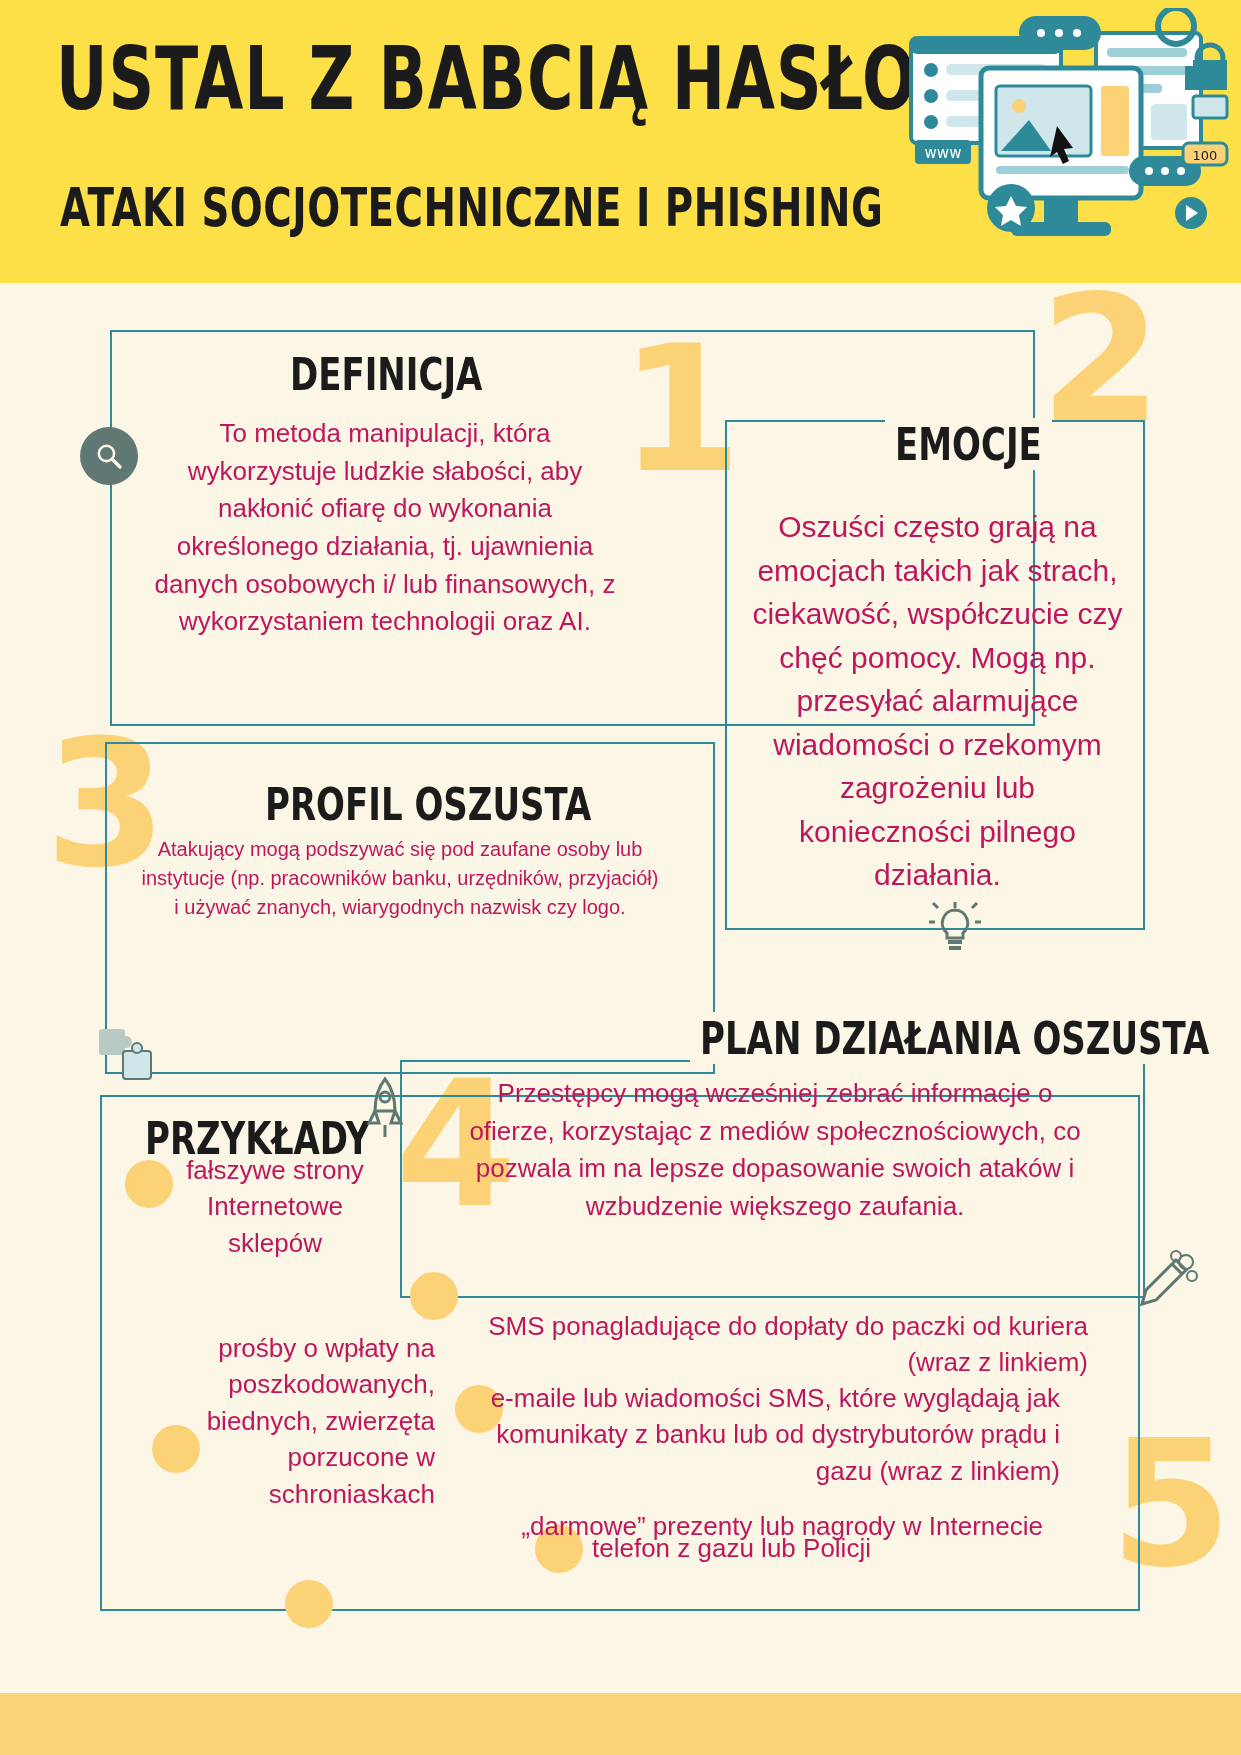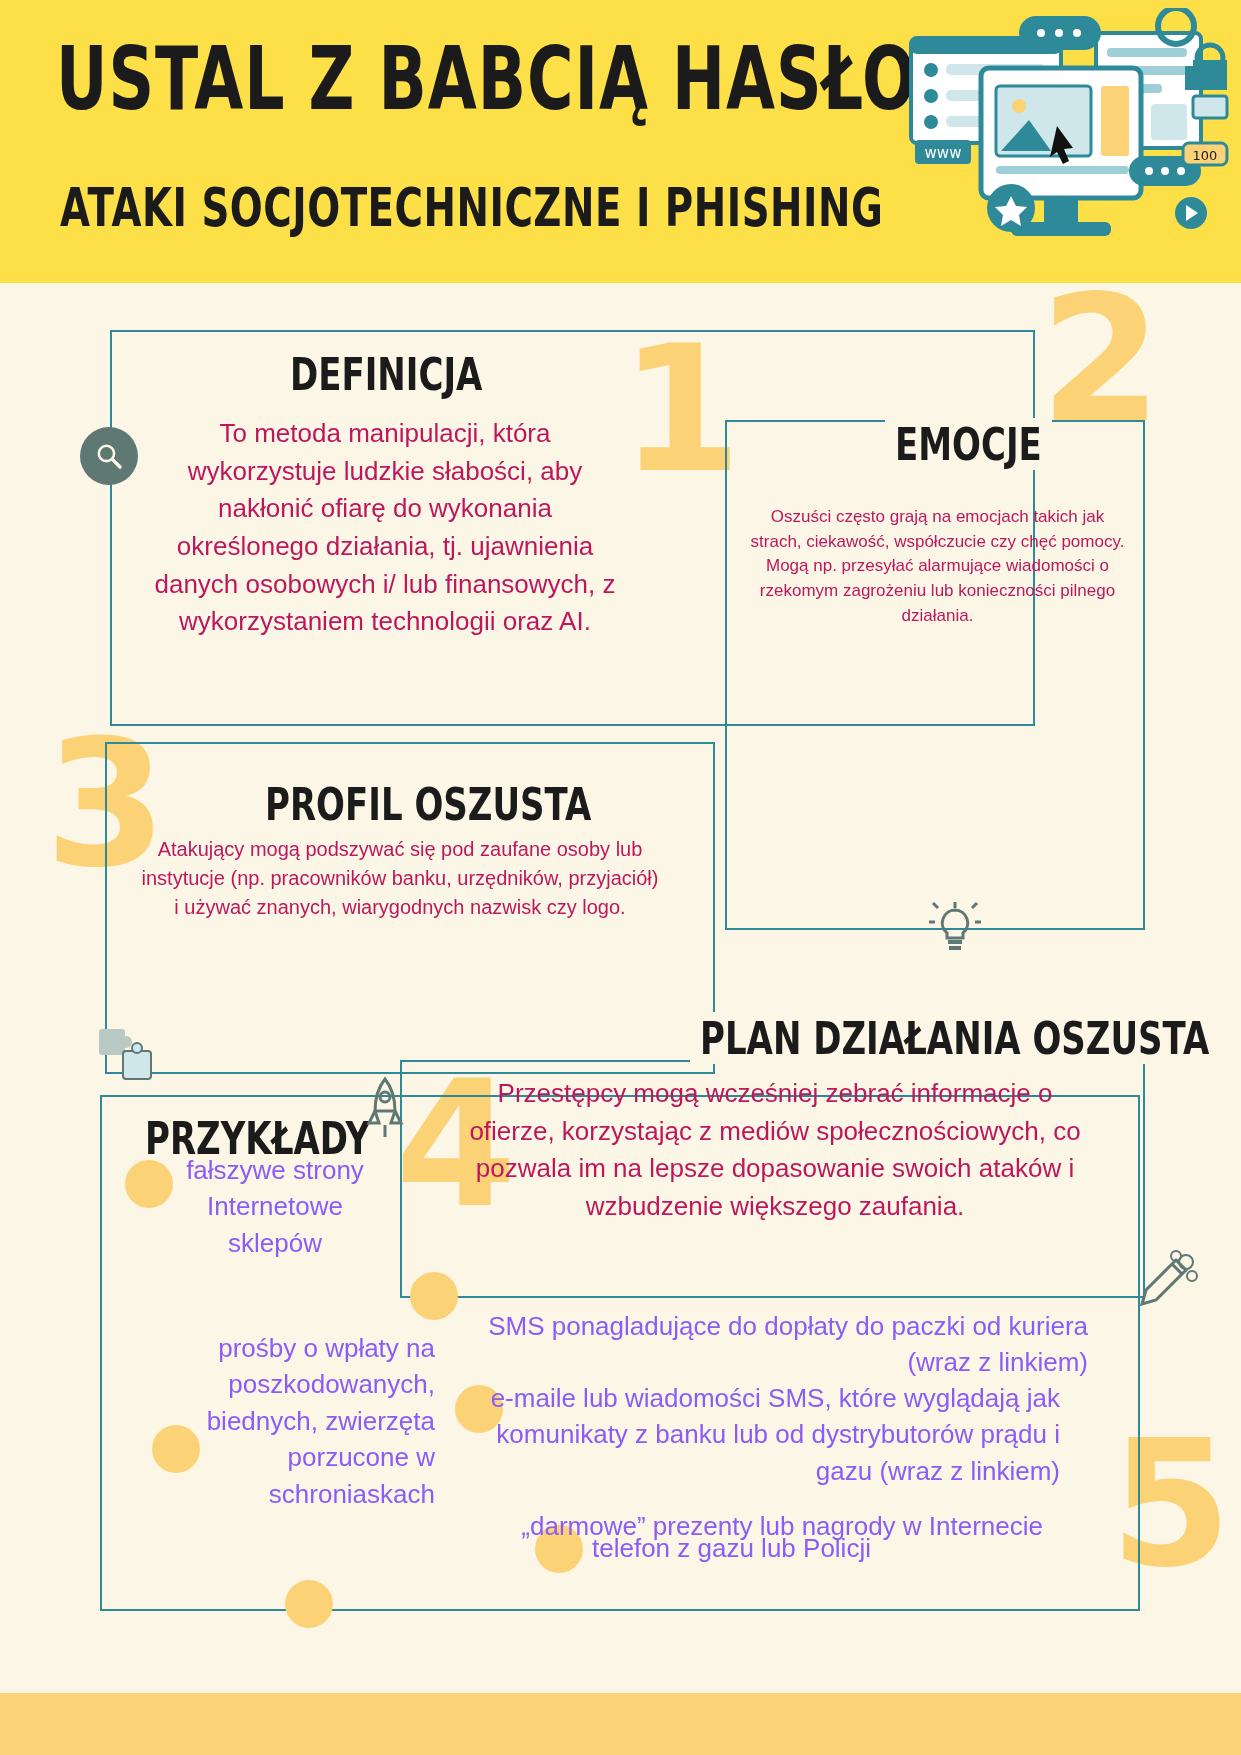--- a/index.html
+++ b/index.html
@@ -73,21 +73,21 @@
   .body-text {
     position: absolute;
     font-family: "Liberation Sans", sans-serif;
     color: #be185d;
     line-height: 1.45;
   }
   .p-def {
     left: 150px; top: 415px; width: 470px; font-size: 26px; text-align: center;
   }
   .p-emo {
-    left: 750px; top: 505px; width: 375px; font-size: 17px; text-align: center;
+    left: 750px; top: 505px; width: 375px; font-size: 30px; text-align: center;
   }
   .p-prof {
     left: 140px; top: 835px; width: 520px; font-size: 20px; text-align: center;
   }
   .p-plan {
     left: 455px; top: 1075px; width: 640px; font-size: 26px; text-align: center;
   }
 
   
   .big-num {
@@ -122,21 +122,21 @@
   .bullet {
     position: absolute;
     width: 48px; height: 48px;
     border-radius: 50%;
     background: #fcd277;
   }
   .bullet-text {
     position: absolute;
     font-family: "Liberation Sans", sans-serif;
     font-size: 26px;
-    color: #8b5cf6;
+    color: #be185d;
     line-height: 1.4;
   }
   .b1 { left: 125px; top: 1160px; }
   .bt1 { left: 175px; top: 1152px; width: 200px; text-align: center; }
   .b2 { left: 152px; top: 1425px; }
   .bt2 { left: 140px; top: 1330px; width: 295px; text-align: right; }
   .b3 { left: 410px; top: 1272px; }
   .bt3 { left: 468px; top: 1308px; width: 620px; text-align: right; }
   .b4 { left: 455px; top: 1385px; }
   .bt4 { left: 440px; top: 1380px; width: 620px; text-align: right; }

